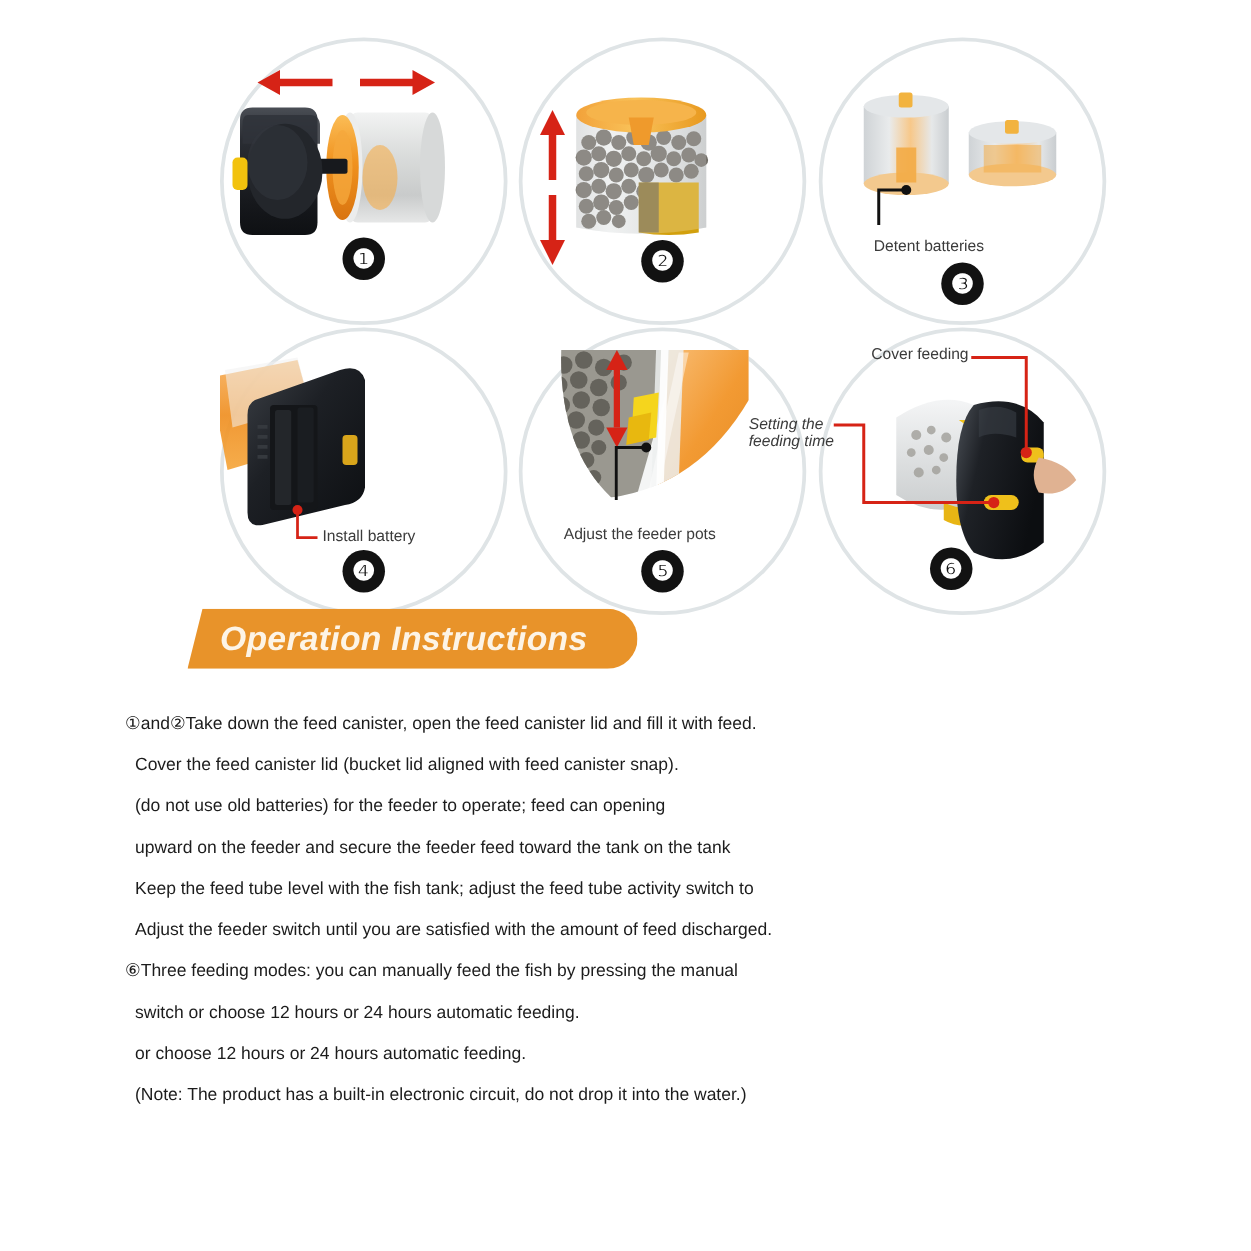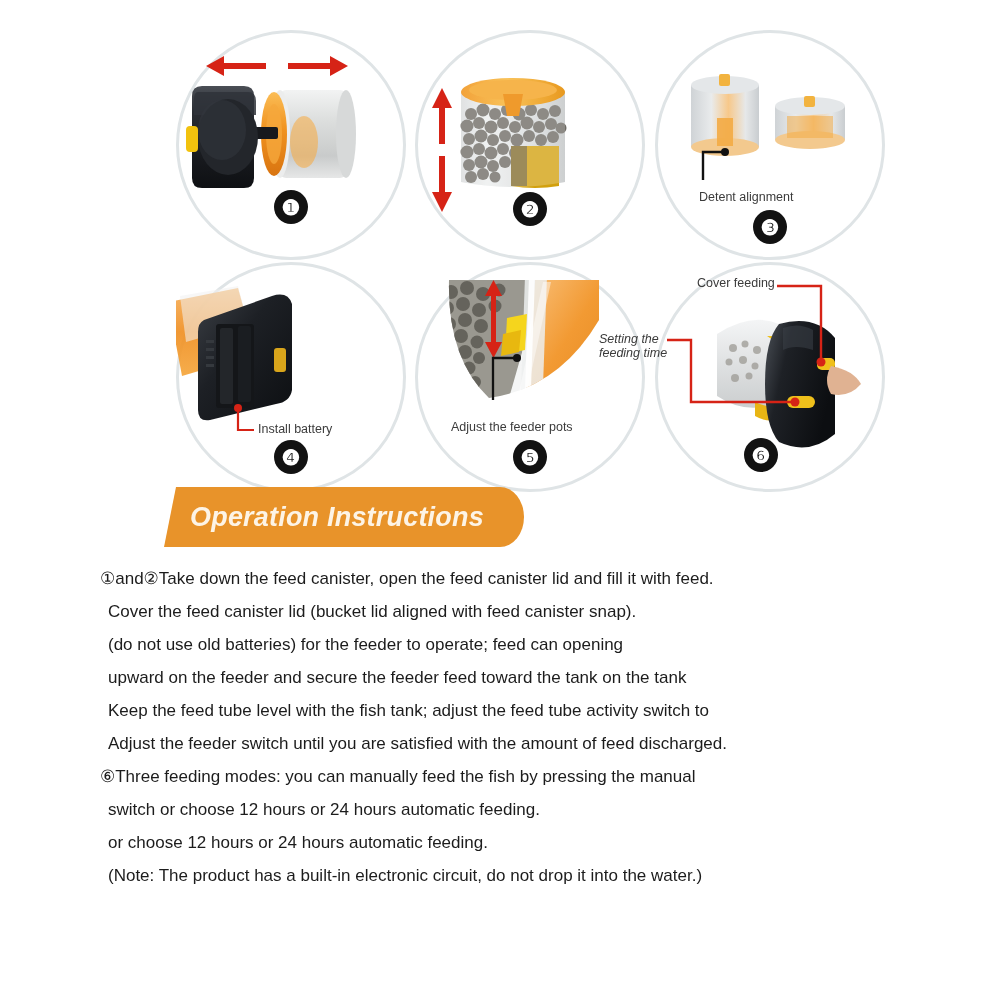--- a/index.html
+++ b/index.html
@@ -63,24 +63,24 @@
     font-size: 12.5px;
     color: #3b3b3b;
     white-space: nowrap;
     font-family: "Liberation Sans", sans-serif;
   }
   .p-label.two-line { white-space: normal; line-height: 1.15; width: 92px; text-align: left;}
 
   
   .banner {
     position: absolute;
-    left: 164px;
+    left: 150px;
     top: 487px;
     width: 360px;
-    height: 60px;
+    height: 48px;
   }
   .banner-shape {
     position: absolute;
     left: 0; top: 0;
     width: 100%; height: 100%;
   }
   .banner-text {
     position: absolute;
     left: 0; top: 0;
     width: 100%; height: 100%;
@@ -98,21 +98,21 @@
 
   
   .copy {
     position: absolute;
     left: 100px;
     top: 562px;
     width: 880px;
   }
   .copy p {
     margin: 0;
-    font-size: 17px;
+    font-size: 14px;
     line-height: 33px;
     color: #1c1c1c;
     white-space: nowrap;
     font-family: "Liberation Sans", sans-serif;
   }
   .copy p.indent { padding-left: 8px; }
 </style>
 </head>
 <body>
 
@@ -274,21 +274,21 @@
 
       <path d="M120 76 l70 0 l0 34 q-35 8 -70 0 z" fill="url(#p3g)"></path>
       <ellipse cx="155" cy="76" rx="35" ry="9" fill="#e4e7e9"></ellipse>
       <ellipse cx="155" cy="110" rx="35" ry="9" fill="#f3c98e"></ellipse>
       <rect x="149" y="66" width="11" height="11" rx="2" fill="#f2b33f"></rect>
       <rect x="132" y="86" width="46" height="22" fill="#f3ab45" opacity="0.55"></rect>
 
       <path d="M48 150 l0 -28 l22 0" stroke="#111111" stroke-width="2.4" fill="none"></path>
       <circle cx="70" cy="122" r="4" fill="#111111"></circle>
     </svg>
-    <div class="p-label" style="left:44px; top:160px;">Detent alignment</div>
+    <div class="p-label" style="left:44px; top:160px;">Detent batteries</div>
     <div class="badge" style="top:180px;">❸</div>
   </div>
 
   <div class="panel" style="left:176px; top:262px;">
     <div class="panel-ring"></div>
     <svg class="panel-art" viewBox="0 0 230 230">
       <defs>
         <linearGradient id="p4dk" x1="0" y1="0" x2="1" y2="1">
           <stop offset="0" stop-color="#3a3e44"></stop>
           <stop offset="0.4" stop-color="#1d2025"></stop>

